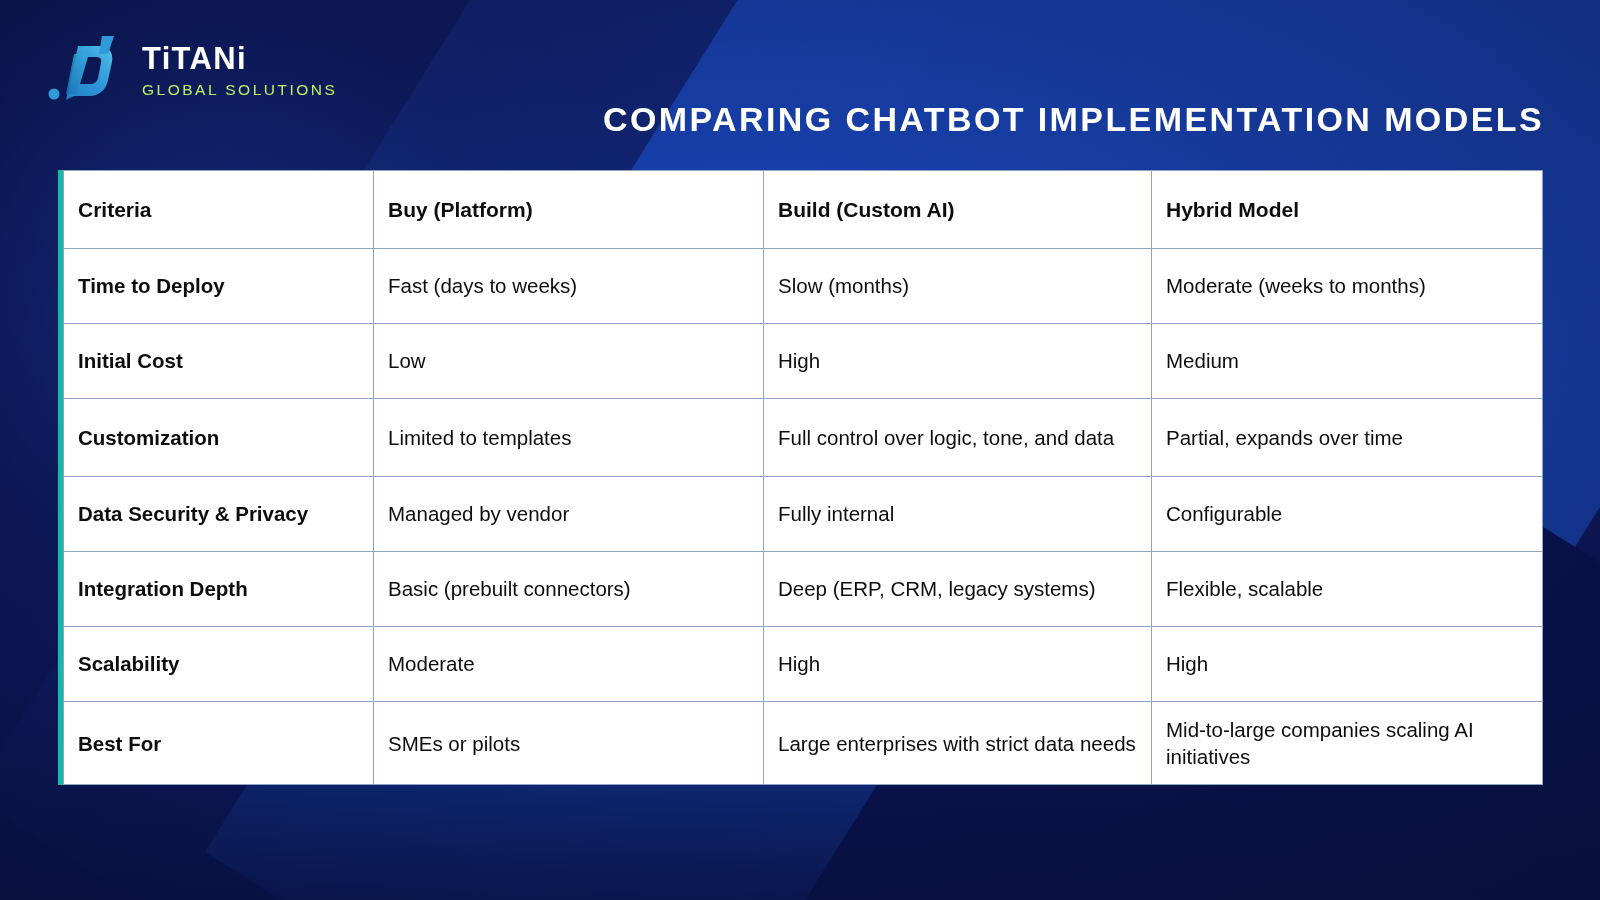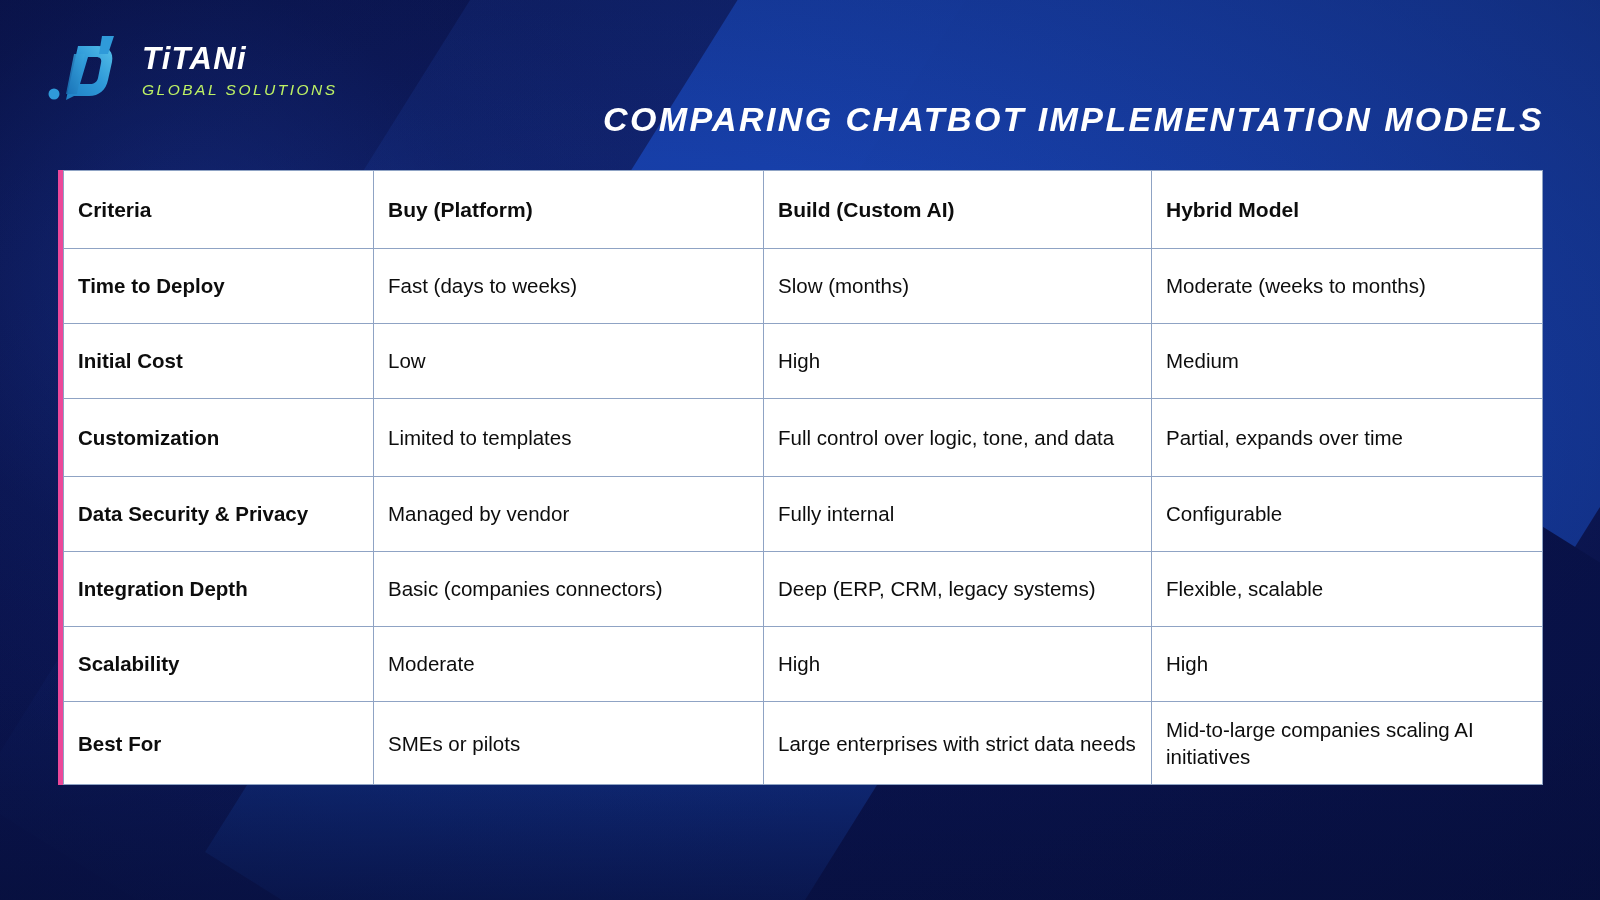--- a/index.html
+++ b/index.html
@@ -82,21 +82,20 @@
     background: radial-gradient(ellipse at 40% 45%, rgba(0,0,0,0) 35%, rgba(4,10,45,0.45) 100%);
   }
 
   
   .header {
     position: absolute;
     left: 0;
     top: 0;
     width: 1600px;
     height: 168px;
-    font-style: italic;
   }
   .logo {
     position: absolute;
     left: 44px;
     top: 32px;
     display: flex;
     align-items: center;
     gap: 14px;
   }
   .logo-mark {
@@ -137,21 +136,21 @@
     text-transform: uppercase;
   }
 
   
   .table-wrap {
     position: absolute;
     left: 58px;
     top: 170px;
     width: 1484px;
     background: #ffffff;
-    border-left: 5px solid #ec4899;
+    border-left: 5px solid #14b8a6;
     box-sizing: border-box;
   }
   table.cmp {
     width: 100%;
     border-collapse: collapse;
     table-layout: fixed;
     background: #ffffff;
   }
   table.cmp col.c1 { width: 310px; }
   table.cmp col.c2 { width: 390px; }
@@ -261,21 +260,21 @@
           <td>Partial, expands over time</td>
         </tr>
         <tr>
           <td class="crit">Data Security &amp; Privacy</td>
           <td>Managed by vendor</td>
           <td>Fully internal</td>
           <td>Configurable</td>
         </tr>
         <tr>
           <td class="crit">Integration Depth</td>
-          <td>Basic (companies connectors)</td>
+          <td>Basic (prebuilt connectors)</td>
           <td>Deep (ERP, CRM, legacy systems)</td>
           <td>Flexible, scalable</td>
         </tr>
         <tr>
           <td class="crit">Scalability</td>
           <td>Moderate</td>
           <td>High</td>
           <td>High</td>
         </tr>
         <tr class="tall">

